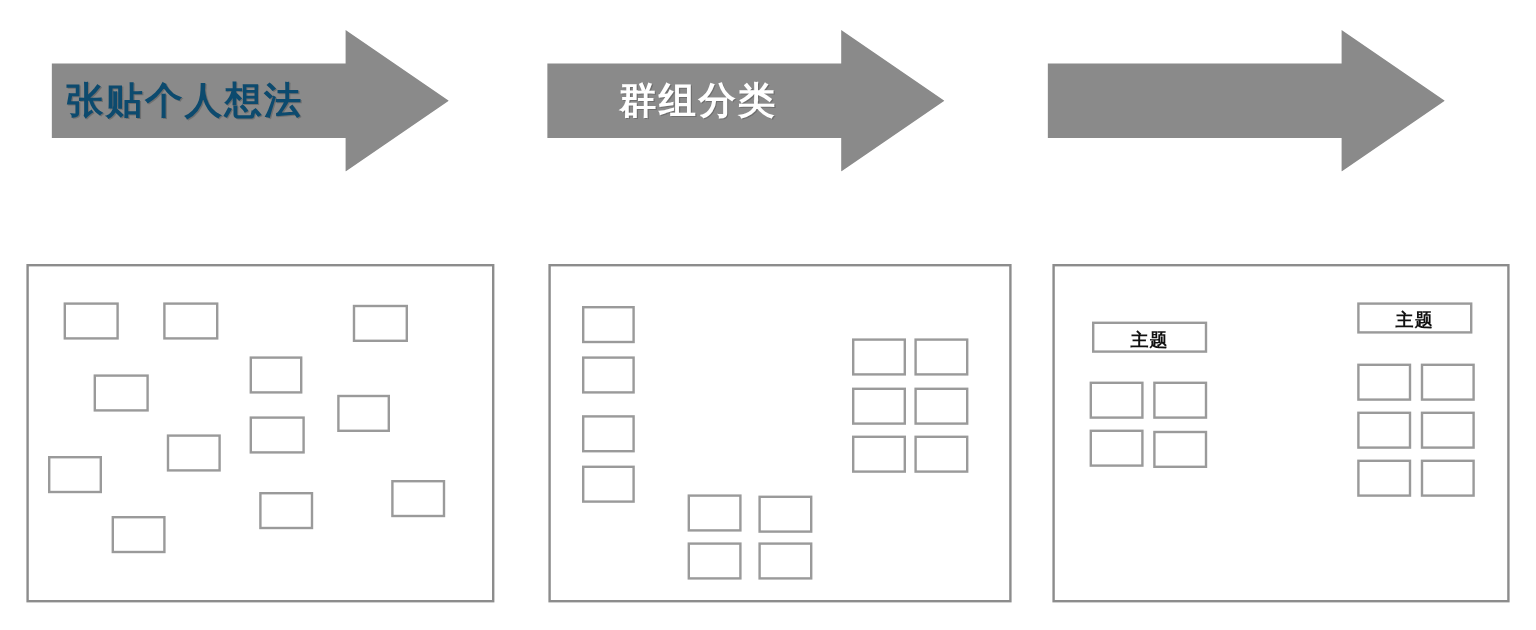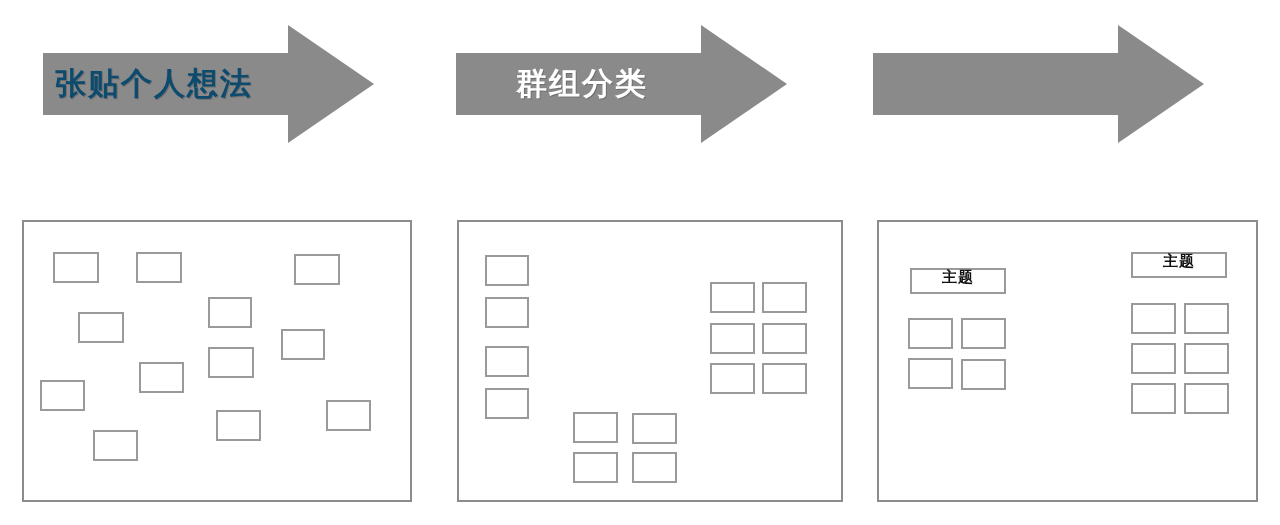--- a/index.html
+++ b/index.html
@@ -54,21 +54,21 @@
     background: #ffffff;
     border: 2px solid #9a9a9a;
     box-sizing: border-box;
   }
   .theme-note {
     position: absolute;
     background: #ffffff;
     border: 2px solid #9a9a9a;
     box-sizing: border-box;
     display: flex;
-    align-items: flex-start;
+    align-items: flex-end;
     justify-content: center;
   }
   .theme-note span {
     font-family: "Liberation Serif", "DejaVu Serif", serif;
     font-weight: bold;
     font-size: 15px;
     color: #111111;
     letter-spacing: 1px;
     line-height: 1;
   }

